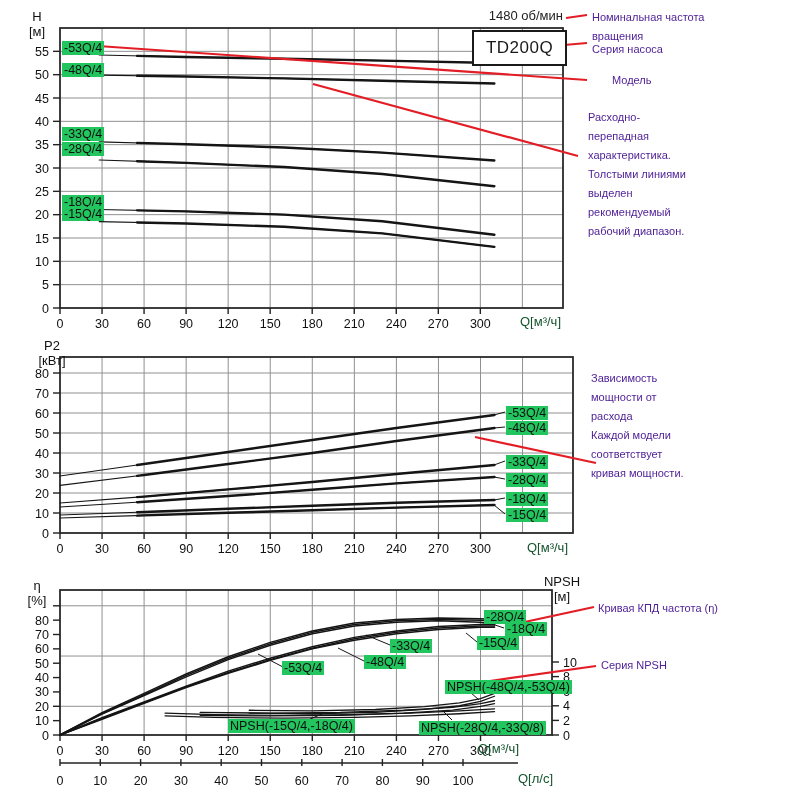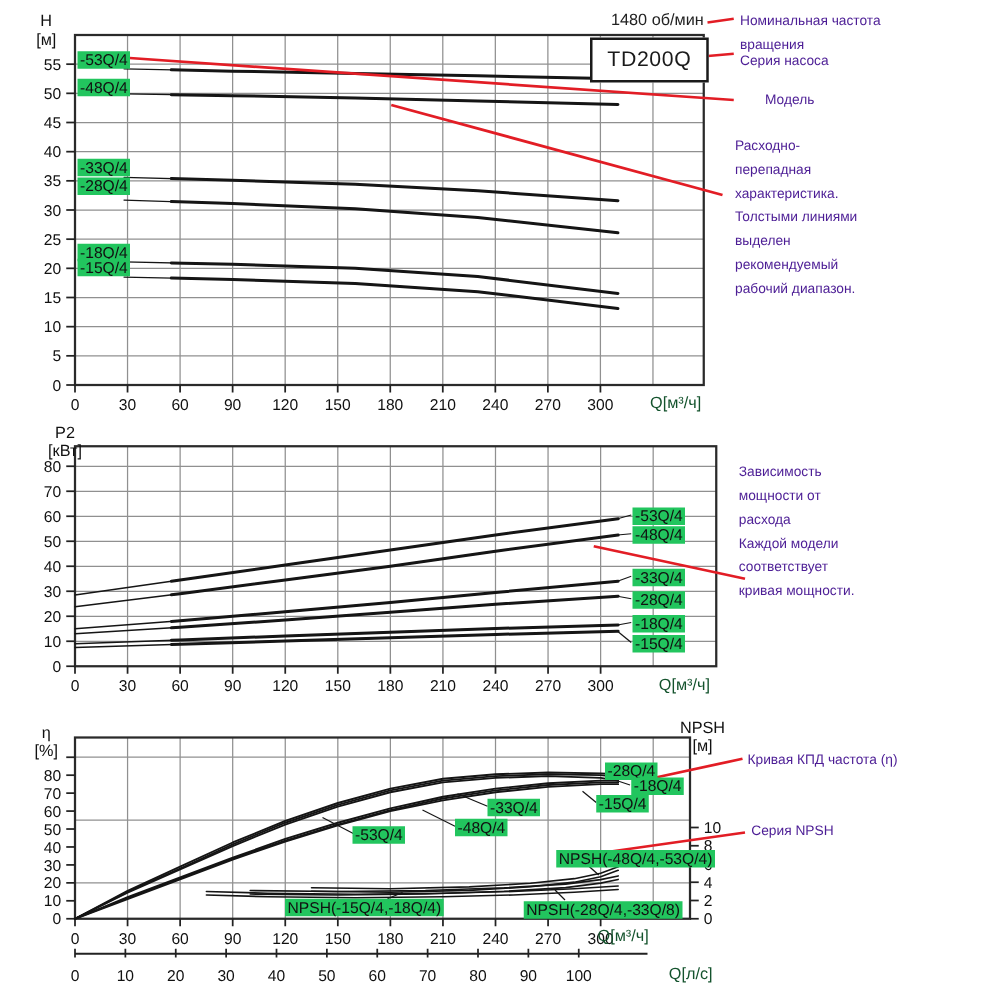--- a/index.html
+++ b/index.html
@@ -341,21 +341,21 @@
 <div class="abs axis-head" style="left:32px;top:338px;width:40px">P2
 [кВт]</div>
 <div class="abs axis-head" style="left:22px;top:578px;width:30px">η
 [%]</div>
 <div class="abs axis-head" style="left:538px;top:574px;width:48px">NPSH
 [м]</div>
 
 <div class="abs unit" style="left:520px;top:314px">Q[м³/ч]</div>
 <div class="abs unit" style="left:527px;top:540px">Q[м³/ч]</div>
 <div class="abs unit" style="left:478px;top:741px">Q[м³/ч]</div>
-<div class="abs unit" style="left:535px;top:771px">Q[л/с]</div>
+<div class="abs unit" style="left:518px;top:771px">Q[л/с]</div>
 
 <div class="curve-label" style="left: 62px; top: 41px;">-53Q/4</div>
 <div class="curve-label" style="left: 62px; top: 63px;">-48Q/4</div>
 <div class="curve-label" style="left: 62px; top: 127px;">-33Q/4</div>
 <div class="curve-label" style="left: 62px; top: 142px;">-28Q/4</div>
 <div class="curve-label" style="left: 62px; top: 195px;">-18Q/4</div>
 <div class="curve-label" style="left: 62px; top: 207px;">-15Q/4</div>
 <div class="curve-label" style="left: 506px; top: 406px;">-53Q/4</div>
 <div class="curve-label" style="left: 506px; top: 421px;">-48Q/4</div>
 <div class="curve-label" style="left: 506px; top: 455px;">-33Q/4</div>

